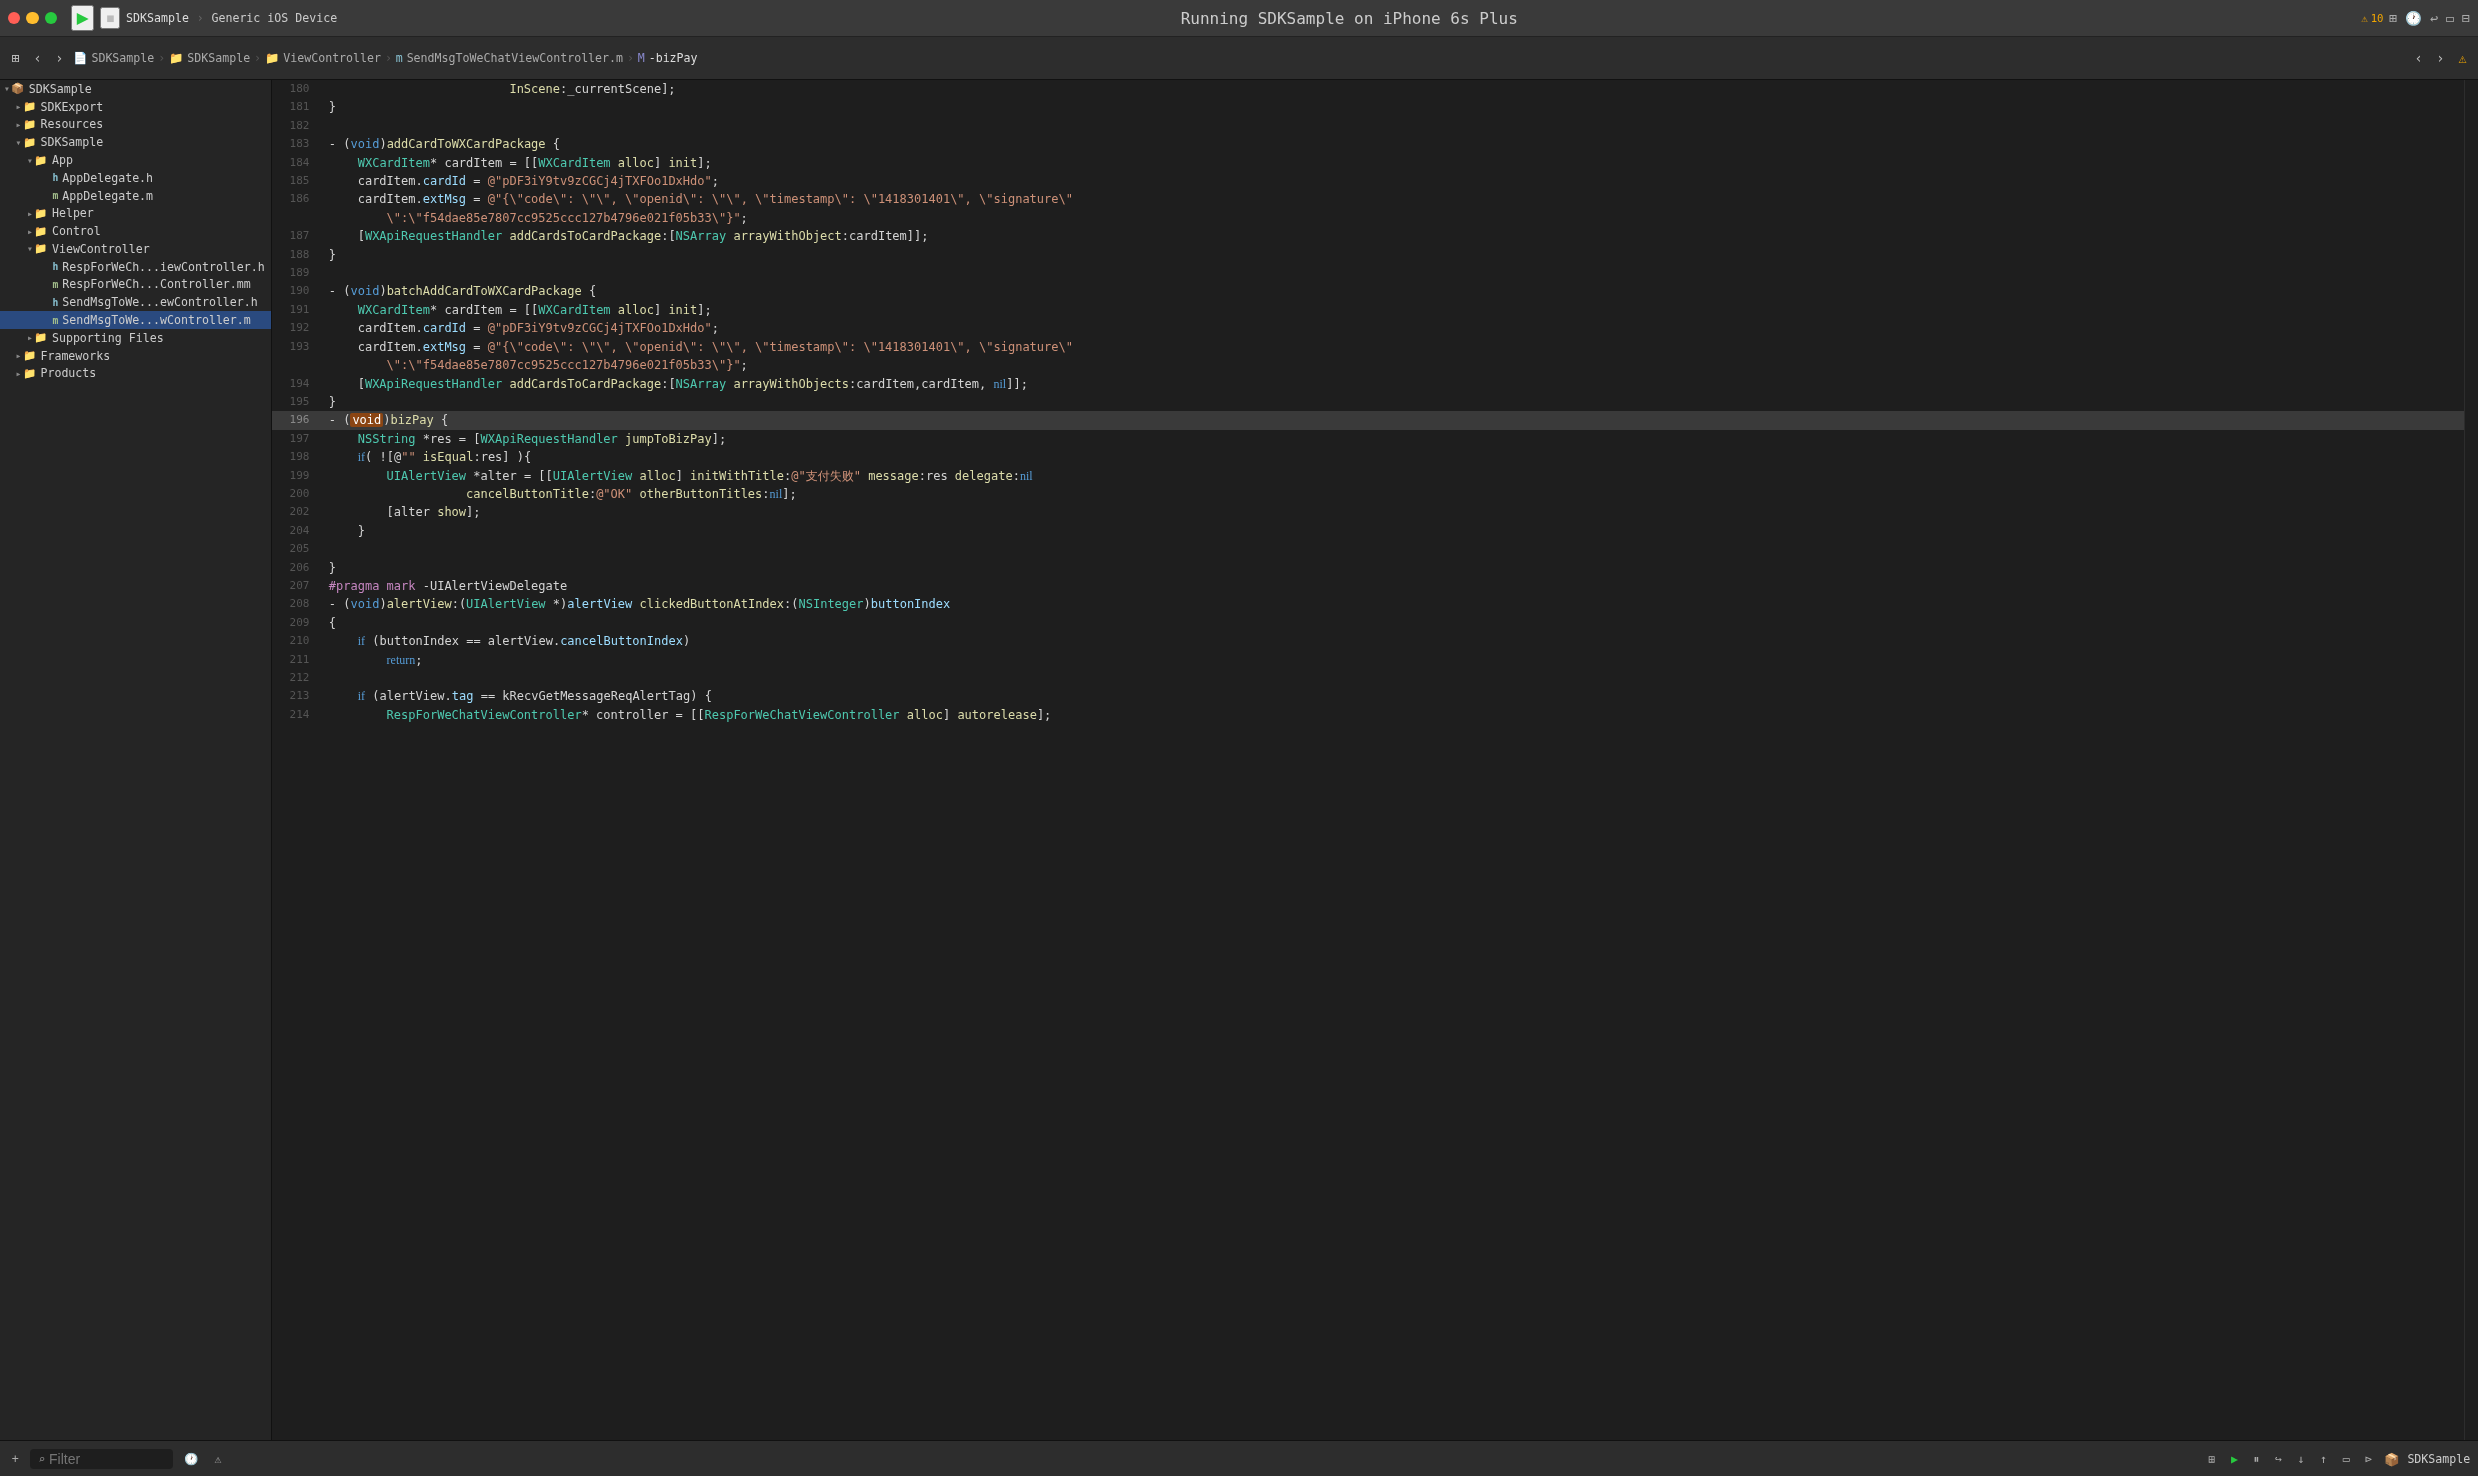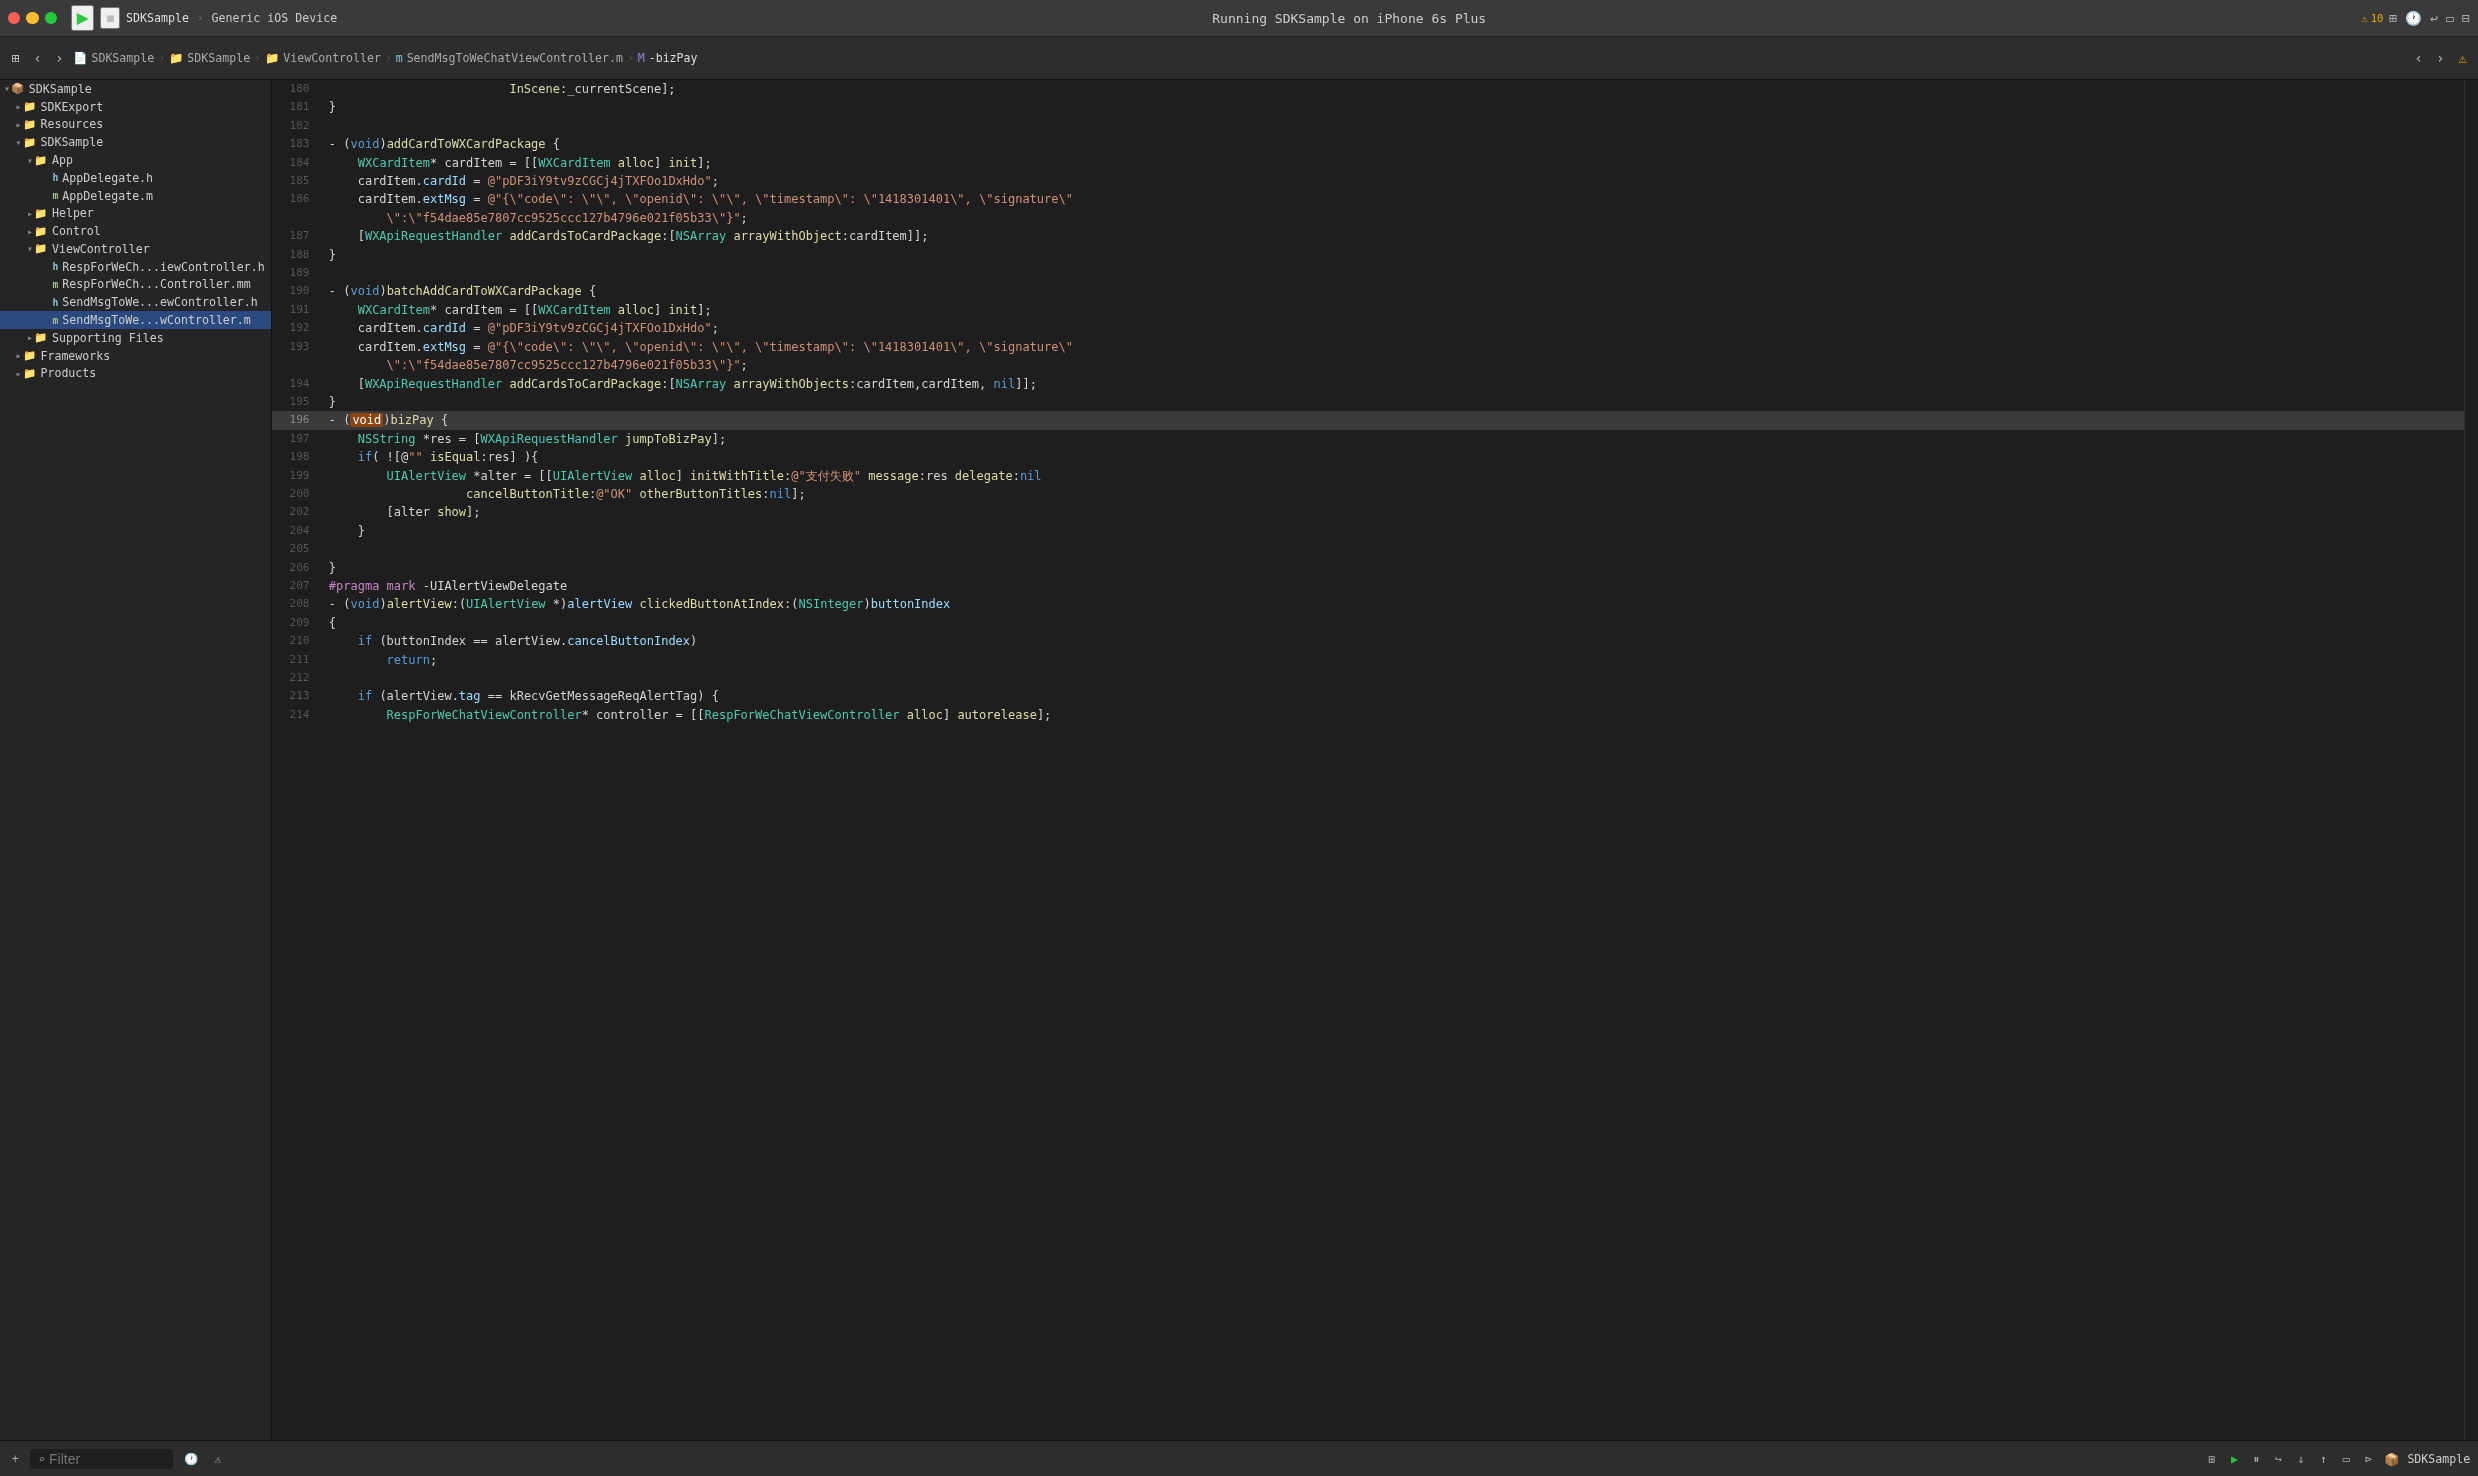--- a/index.html
+++ b/index.html
@@ -25,21 +25,21 @@
     }
     .traffic-lights { display: flex; gap: 5.8px; align-items: center; }
     .tl { width: 12.6px; height: 12.6px; border-radius: 50%; display: inline-block; }
     .tl-red { background: #ff5f56; }
     .tl-yellow { background: #ffbd2e; }
     .tl-green { background: #27c93f; }
     .titlebar-center { display: flex; align-items: center; gap: 7.8px; flex: 1; justify-content: center; }
     .titlebar-app { color: #ccc; font-size: 11.6px; display: flex; align-items: center; gap: 3.9px; }
     .titlebar-sep { color: #666; }
     .titlebar-device { color: #ccc; font-size: 11.6px; }
-    .titlebar-running { color: #ccc; font-size: 13px; flex: 1; text-align: center; }
+    .titlebar-running { color: #ccc; font-size: 16px; flex: 1; text-align: center; }
     .titlebar-warning { color: #f0a500; font-size: 10.7px; display: flex; align-items: center; gap: 2.9px; }
     .titlebar-icons { display: flex; gap: 7.8px; align-items: center; }
     .titlebar-icon-btn { color: #aaa; font-size: 13.6px; cursor: pointer; }
 
     
     #toolbar {
       height: 43px;
       background: #2d2d2d;
       display: flex;
       align-items: center;
@@ -125,21 +125,21 @@
       flex: 1;
       padding-left: 7.8px;
       white-space: pre;
       line-height: 18.4px;
     }
     .kw-void { color: #569cd6; }
     .str { color: #ce9178; }
     .plain { color: #d4d4d4; }
     .prop { color: #9cdcfe; }
     .pragma { color: #c586c0; margin-top: 39px; }
-    .special-kw { color: #569cd6; }
+    .special-kw { color: #569cd6; font-family: Liberation Serif, serif; }
     .cyan-text { color: #4ec9b0; }
     .yellow-text { color: #dcdcaa; }
 
     
     #bottombar {
       height: 37px;
       background: #2d2d2d;
       border-top: 1px solid #111;
       display: flex;
       align-items: center;

